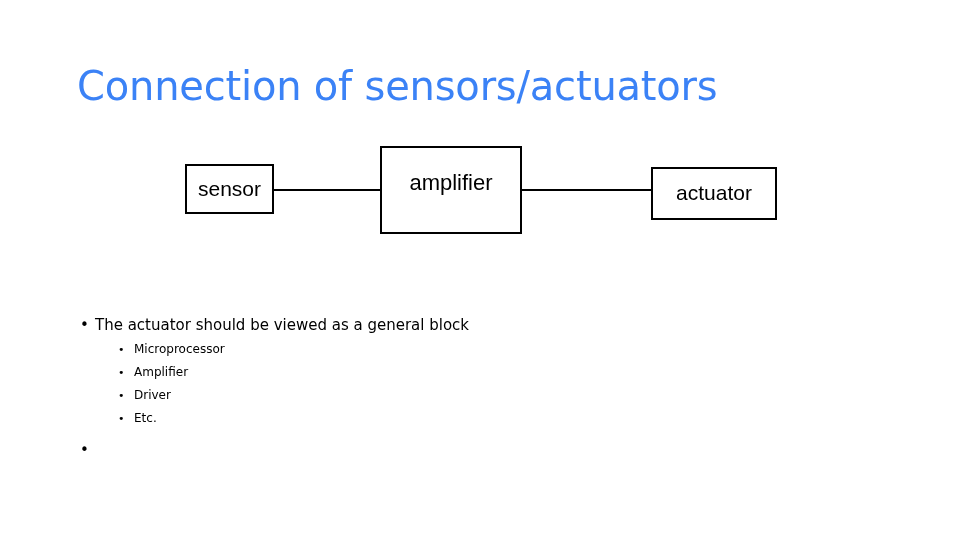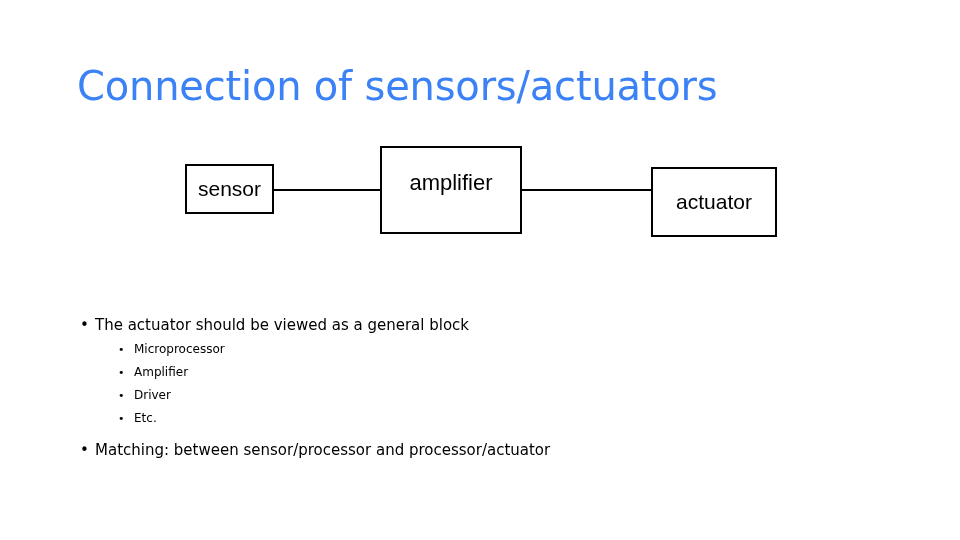--- a/index.html
+++ b/index.html
@@ -70,21 +70,21 @@
     width: 142px;
     height: 88px;
     font-size: 22px;
   }
   #box-amplifier .line-1 { margin-bottom: 14px; }
   #box-amplifier .line-2 { letter-spacing: -0.3px; }
   #box-actuator {
     left: 651px;
     top: 167px;
     width: 126px;
-    height: 70px;
+    height: 53px;
     text-align: right;
   }
   .dgm-link {
     position: absolute;
     height: 0;
     border-top: 2px solid #000000;
     pointer-events: auto;
   }
   #link-sensor-amplifier {
     left: 273px;
@@ -196,16 +196,15 @@
 
     <div class="bullet-l2">
       <span class="mark">•</span>
       <span>Etc.</span>
     </div>
 
   </div>
 
   <div class="bullet-l1" id="bullet-matching">
     <span class="mark">•</span>
-    <span>Matching: between sensor/processor and processor/actuator</span>
   </div>
 
 </div>
 
 </body></html>

